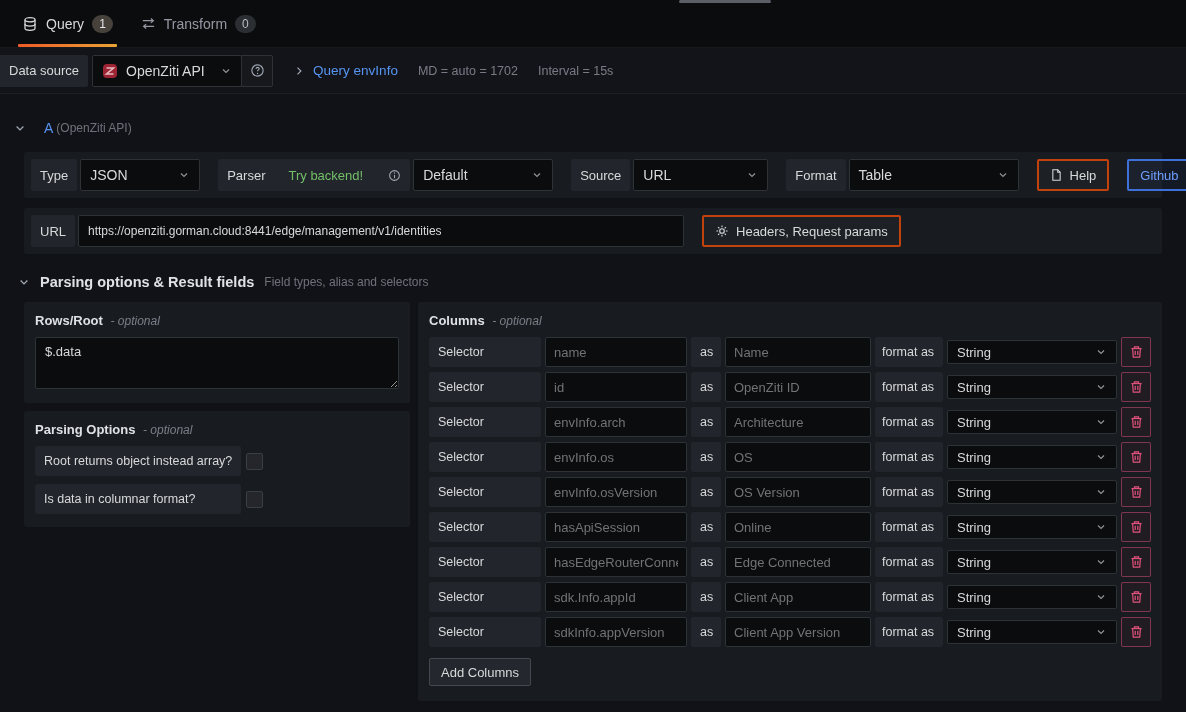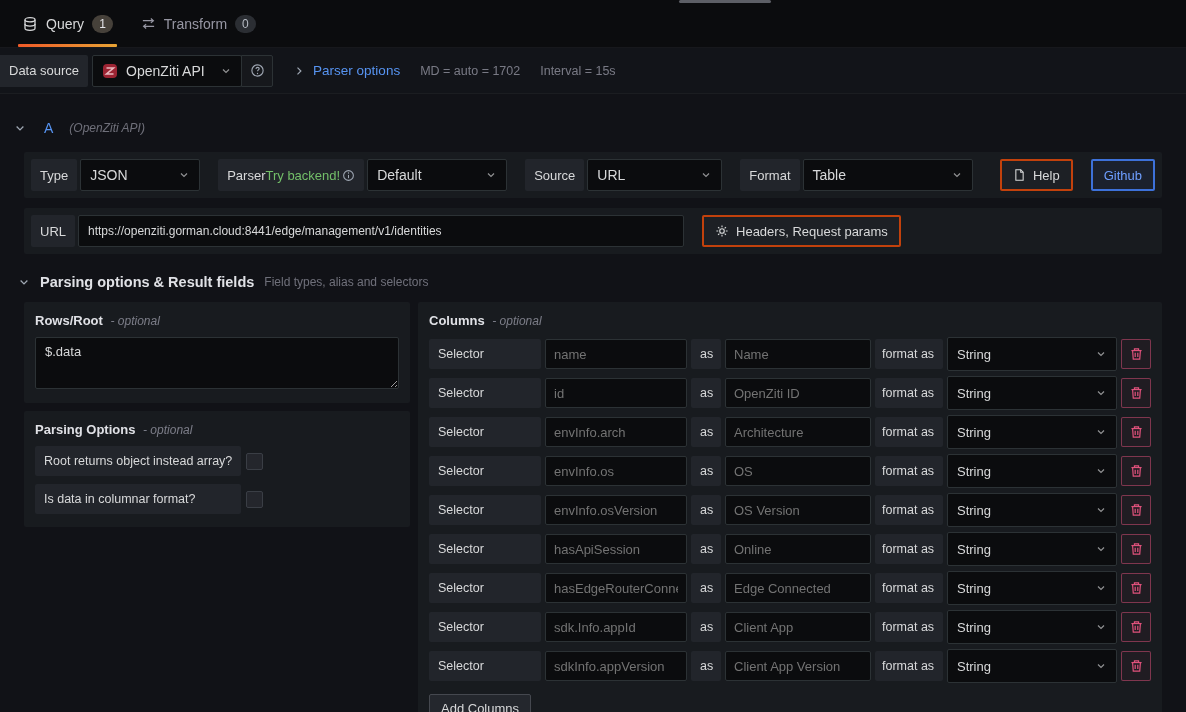--- a/index.html
+++ b/index.html
@@ -32,21 +32,21 @@
   .qo-toggle { display:flex; align-items:center; gap:8px; margin-left:20px; cursor:pointer; }
   .link { color:#5794f2; font-weight:500; font-size:13.5px; }
   .muted { color:rgba(204,204,220,.55); font-size:12.5px; }
   .ds-bar .muted { margin-left:20px; }
 
   
   .content { padding:0 24px; }
   .query-header { display:flex; align-items:center; height:36px; margin:16px 0 6px -14px; gap:0; }
   .query-header .caret { color:#9fa7b3; cursor:pointer; padding:4px; }
   .refid { color:#5794f2; font-size:14px; font-weight:500; margin-left:14px; cursor:pointer; }
-  .ds-hint { color:rgba(204,204,220,.5); font-style:italic; font-size:12px; margin-left:16px; }
+  .ds-hint { color:rgba(204,204,220,.5); font-size:12px; margin-left:3px; }
 
   .strip { background:#181b1f; border-radius:2px; padding:7px; display:flex; align-items:center; gap:18px; margin-bottom:10px; }
   .group { display:flex; align-items:center; gap:3px; }
   .green { color:#73bf69; font-weight:500; }
   .info-ic { color:#9fa7b3; margin-left:2px; }
   .w120 { width:120px; } .w140 { width:140px; } .w135 { width:135px; } .w170 { width:170px; }
 
   .btn { height:32px; display:inline-flex; align-items:center; gap:7px; padding:0 11px; background:#1d2025; border:2px solid #c2410c; border-radius:2px; color:#d8d9da; font-size:13px; font-weight:500; cursor:pointer; white-space:nowrap; }
   .btn-blue { background:rgba(61,113,217,.08); border-color:#3d71d9; color:#6e9fff; }
   .push { margin-left:auto; }
@@ -71,21 +71,21 @@
   .adv-row:last-child { margin-bottom:2px; }
   .adv-chip { width:206px; height:30px; font-size:12.5px; }
   .checkbox { width:17px; height:17px; appearance:none; -webkit-appearance:none; background:#24262c; border:1px solid #3a3e45; border-radius:2px; cursor:pointer; }
 
   .columns-panel { flex:1; padding-bottom:15px; }
   .col-row { display:flex; align-items:center; gap:4px; margin-bottom:5px; }
   .col-row .chip { height:30px; font-size:12.5px; }
   .inp { height:30px; background:#0b0c0e; border:1px solid #2c3235; border-radius:2px; color:#737373; font-size:13px; padding:0 8px; font-family:inherit; outline:none; }
   .w-sel { width:112px; } .w-selinp { width:142px; } .w-as { width:30px; }
   .w-alias { width:146px; } .w-fmt { width:68px; padding:0 7px; font-size:12px; }
-  .select.w-str { width:170px; height:34px; font-size:13px;justify-content:center; }
+  .select.w-str { width:170px; height:24px; font-size:13px;justify-content:center; }
   .trash-btn { width:30px; height:30px; background:rgba(224,82,124,.04); border:1px solid rgba(224,82,124,.5); border-radius:2px; display:flex; align-items:center; justify-content:center; color:#e0527c; cursor:pointer; }
   .add-btn { height:28px; margin-top:6px; padding:0 11px; background:#24272d; border:1px solid #45484f; }
 </style>
 </head>
 <body>
 
 <div class="top-artifact"></div>
 
 <header class="tabbar">
   <div class="tab active">
@@ -123,21 +123,21 @@
     <svg width="15" height="15" viewBox="0 0 16 16" fill="none" stroke="currentColor" stroke-width="1.2">
       <circle cx="8" cy="8" r="6"></circle>
       <path d="M6.3 6.2c.2-1 1-1.6 1.8-1.6 1 0 1.7.7 1.7 1.5 0 1.2-1.7 1.4-1.7 2.6"></path>
       <circle cx="8" cy="11.2" r=".7" fill="currentColor" stroke="none"></circle>
     </svg>
   </button>
   <div class="qo-toggle">
     <svg width="12" height="12" viewBox="0 0 16 16" fill="none" stroke="#9fa7b3" stroke-width="1.6">
         <path d="M6 3.5 10.5 8 6 12.5"></path>
       </svg>
-    <span class="link">Parser options</span>
+    <span class="link">Query envInfo</span>
   </div>
   <span class="muted">MD = auto = 1702</span>
   <span class="muted">Interval = 15s</span>
 </div>
 
 <main class="content">
 
   <div class="query-header">
     <span class="caret">
       <svg width="12" height="12" viewBox="0 0 16 16" fill="none" stroke="currentColor" stroke-width="1.7">
@@ -152,21 +152,21 @@
     <div class="group">
       <span class="chip">Type</span>
       <div class="select w120">
         <span>JSON</span>
         <svg class="chev" width="12" height="12" viewBox="0 0 16 16" fill="none" stroke="currentColor" stroke-width="1.6">
             <path d="M4 6l4 4 4-4"></path>
           </svg>
       </div>
     </div>
     <div class="group">
-      <span class="chip" style="gap:0;">
+      <span class="chip" style="gap:23px;">
         <span>Parser</span>
         <span class="green">Try backend!</span>
         <svg class="info-ic" width="13" height="13" viewBox="0 0 16 16" fill="none" stroke="currentColor" stroke-width="1.3">
           <circle cx="8" cy="8" r="6"></circle>
             <path d="M8 7.3V11.3"></path>
             <circle cx="8" cy="4.9" r=".8" fill="currentColor" stroke="none"></circle>
         </svg>
       </span>
       <div class="select w140">
         <span>Default</span>

